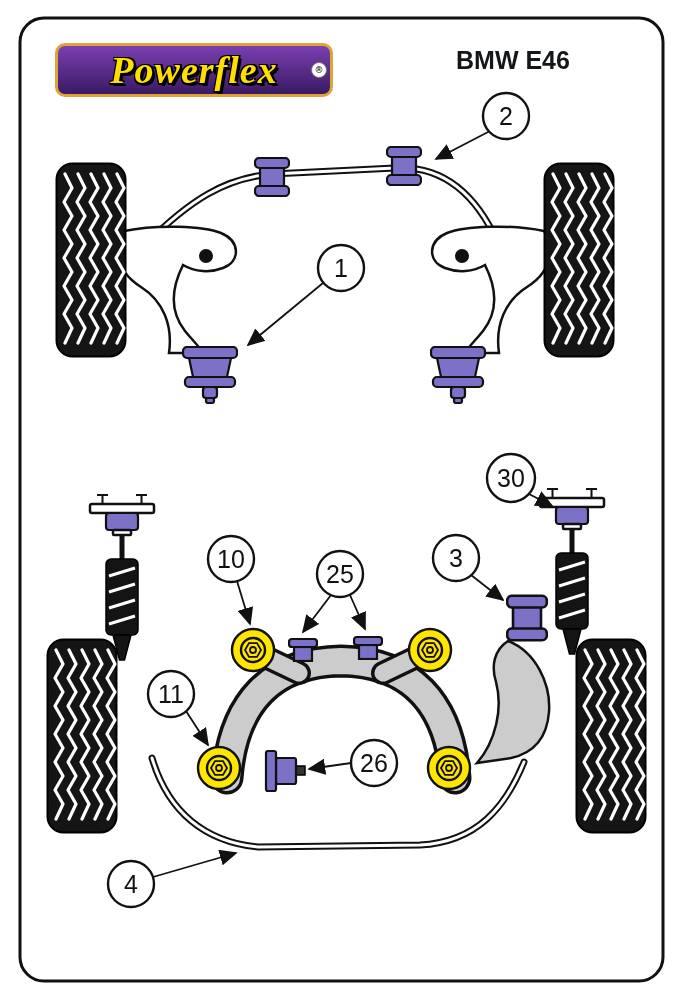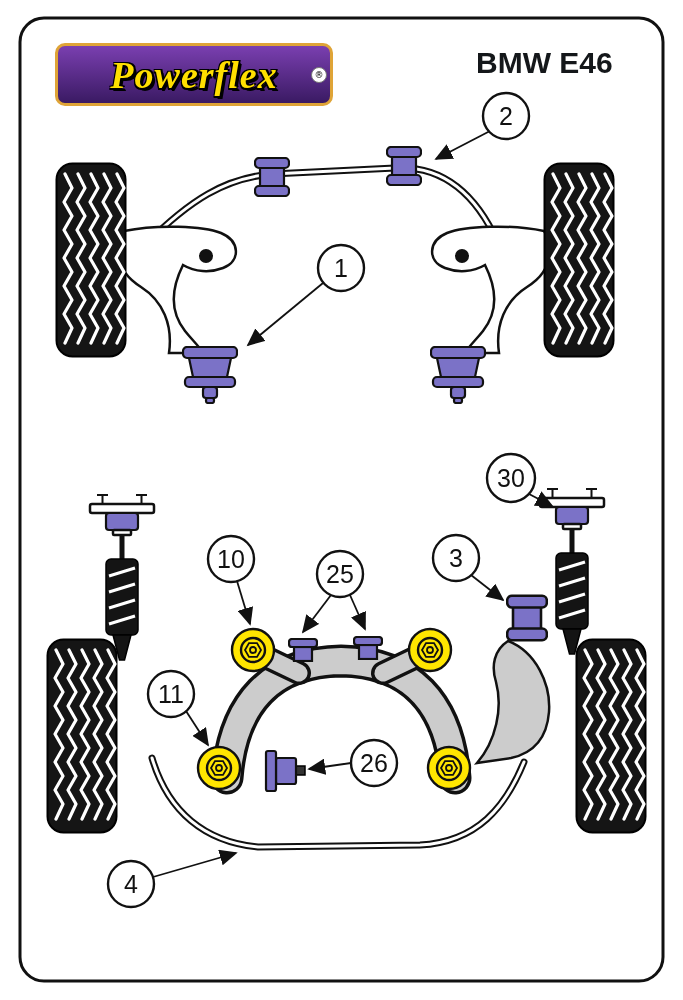--- a/index.html
+++ b/index.html
@@ -2,40 +2,40 @@
 <html style="--bushing-purple: #7b72c7; --bushing-yellow: #ffe600; --logo-purple-top: #7a3fb0; --logo-purple-bottom: #3a1a63; --logo-gold: #dfa437; --logo-text-yellow: #ffdf00; --frame-gray: #cccccc;"><head>
 <meta charset="utf-8">
 <style>
   html,body { margin:0; padding:0; background:#ffffff; }
   .stage {
     position:relative; width:683px; height:1000px; background:#fff;
     font-family:"Liberation Sans", sans-serif; margin:0 auto; overflow:hidden;
   }
   
   .logo {
-    position:absolute; left:55px; top:43px; width:278px; height:63px;
+    position:absolute; left:55px; top:43px; width:278px; height:54px;
     border:3px solid var(--logo-gold,#dfa437); border-radius:10px;
     background:linear-gradient(180deg, var(--logo-purple-top,#7a3fb0), var(--logo-purple-bottom,#3a1a63));
     display:flex; align-items:center; justify-content:center; box-sizing:border-box;
   }
   .logo-text {
     font-family:"Liberation Serif", serif; font-style:italic; font-weight:bold;
     font-size:38px; line-height:1; letter-spacing:1px;
     color:var(--logo-text-yellow,#ffdf00);
     text-shadow:2px 2px 0 #000,-1px -1px 0 #000,1px -1px 0 #000,-1px 1px 0 #000,2px -1px 0 #000,-1px 2px 0 #000,3px 3px 0 #000;
   }
   .logo-reg {
     position:absolute; right:3px; top:50%; transform:translateY(-50%);
     width:14px; height:14px; background:#fff; border:1px solid #777; border-radius:50%;
     font-size:9px; color:#000; display:flex; align-items:center; justify-content:center;
     font-family:"DejaVu Sans", sans-serif;
   }
   
   .model-title {
-    position:absolute; left:476px; top:46px; font-size:30px; font-weight:bold;
+    position:absolute; left:456px; top:46px; font-size:25px; font-weight:bold;
     color:#14171a; font-family:"Liberation Sans", sans-serif; white-space:nowrap;
   }
   
   svg.scene { position:absolute; left:0; top:0; }
   .border-rect { fill:none; stroke:#111; stroke-width:3; }
   .tread { fill:none; stroke:#fff; stroke-width:3.2; stroke-linejoin:round; stroke-linecap:round; }
   .purple { fill:var(--bushing-purple,#7b72c7); stroke:#111; stroke-width:2.2; }
   .outline { fill:#fff; stroke:#111; stroke-width:2.5; }
   .yellow { fill:var(--bushing-yellow,#ffe600); stroke:#111; stroke-width:2.4; }
   .yellowhex { fill:var(--bushing-yellow,#ffe600); stroke:#111; stroke-width:1.8; }

